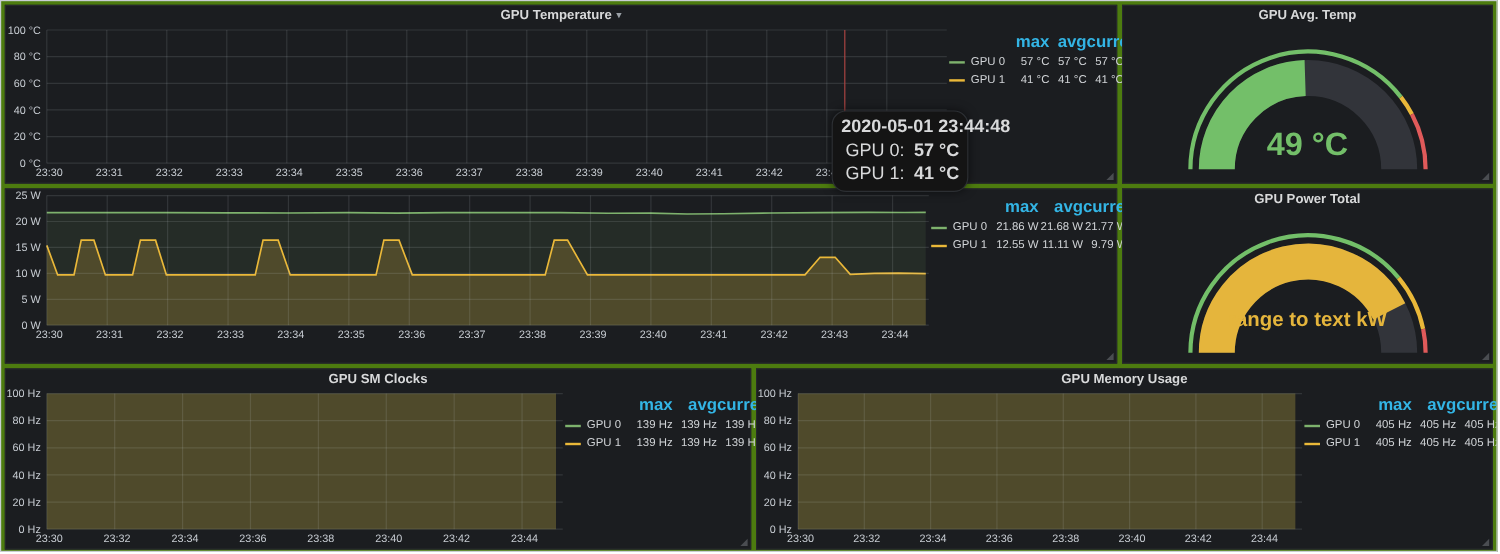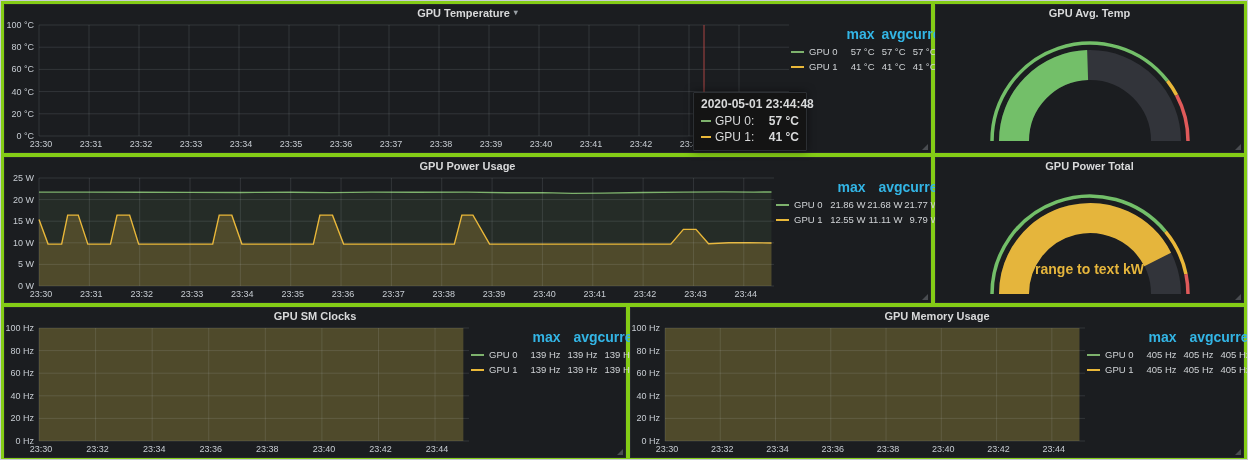--- a/index.html
+++ b/index.html
@@ -1,16 +1,16 @@
 <!DOCTYPE html>
 <html><head>
 <meta charset="utf-8">
 <style>
   html,body{margin:0;padding:0;background:#ffffff;font-family:"Liberation Sans",sans-serif;}
-  .frame{width:1248px;height:460px;border:1px solid #c9ced3;background:#84cc16;padding:3px;box-sizing:border-box;overflow:hidden;}
+  .frame{width:1248px;height:460px;border:1px solid #c9ced3;background:#4d7c0f;padding:3px;box-sizing:border-box;overflow:hidden;}
   .row{display:flex;gap:4px;margin-bottom:4px;}
   .panel{background:#1b1d20;border:1px solid #26282c;position:relative;box-sizing:border-box;}
   .p-temp{width:930px;height:149px;}
   .p-gauge1{width:310px;height:149px;}
   .p-power{width:930px;height:146px;}
   .p-gauge2{width:310px;height:146px;}
   .p-sm{width:624px;height:151px;}
   .p-mem{width:616px;height:151px;}
   .panel-header{height:15px;display:flex;justify-content:center;align-items:center;gap:4px;
     font-size:11px;font-weight:bold;color:#d8d9da;cursor:pointer;}
@@ -23,30 +23,30 @@
   .legend{padding:4px 4px 0 0;font-size:9.5px;color:#d0d3d6;}
   .legend .lg-grid{display:grid;}
   .legend.cols-30 .lg-grid{grid-template-columns:auto repeat(3,31px);}
   .legend.cols-36 .lg-grid{grid-template-columns:auto repeat(3,37px);}
   .legend .hdr{color:#33b5e5;font-weight:bold;text-align:right;font-size:14px;padding:2px 0;}
   .legend .val{text-align:right;padding:2px 0;}
   .legend .nm{display:flex;align-items:center;padding:2px 6px 2px 0;white-space:nowrap;}
   .legend .dash{display:inline-block;width:13px;height:2px;margin-right:5px;flex:0 0 13px;}
   .w-temp{width:135px;} .w-power{width:150px;} .w-sm{width:150px;} .w-mem{width:152px;}
   .tooltip{position:absolute;left:688px;top:72px;width:98px;background:#141414;border:1px solid #2c2f33;
-    border-radius:1px;padding:4px 7px;font-size:12px;color:#d8d9da;z-index:5;box-shadow:0 0 8px rgba(0,0,0,.5);}
+    border-radius:12px;padding:4px 7px;font-size:15px;color:#d8d9da;z-index:5;box-shadow:0 0 8px rgba(0,0,0,.5);}
   .tooltip .tt-time{font-weight:bold;margin-bottom:3px;white-space:nowrap;}
   .tooltip .tt-row{display:flex;align-items:center;margin:2px 0;white-space:nowrap;justify-content:center;}
   .tooltip .tt-row .dash{display:inline-block;width:10px;height:2px;margin-right:4px;}
   .tooltip .tt-row .tt-name{margin-right:8px;}
   .tooltip .tt-row .tt-val{font-weight:bold;margin-left:auto;}
   .gauge-wrap{flex:1;display:flex;align-items:flex-end;justify-content:center;position:relative;height:130px;}
   .gauge-value{position:absolute;left:0;right:0;text-align:center;font-weight:bold;}
   .gv-big{bottom:14px;font-size:27px;}
-  .gv-small{bottom:26px;font-size:14px;}
+  .gv-small{bottom:26px;font-size:17px;}
   .resize-handle{position:absolute;right:2px;bottom:2px;width:0;height:0;
     border-left:6px solid transparent;border-bottom:6px solid #4a4d51;cursor:nwse-resize;}
   svg text{font-family:"Liberation Sans",sans-serif;}
 </style>
 </head>
 <body>
 
 <div class="frame">
 
   <div class="row">
@@ -145,30 +145,28 @@
         <span>GPU Avg. Temp</span>
       </div>
       <div class="gauge-wrap">
           <svg width="210" height="118" viewBox="0 0 210 118">
             <path d="M 29 108.99999999999999 A 76 76 0 0 1 181 109" fill="none" stroke="#32343a" stroke-width="30"></path>
             <path d="M 29 108.99999999999999 A 76 76 0 0 1 102.61278231006224 33.03750141220439" fill="none" stroke="#73bf69" stroke-width="30"></path>
             <path d="M 7 108.99999999999999 A 98 98 0 0 1 182.43519121281764 48.93510874200832" fill="none" stroke="#73bf69" stroke-width="3.5"></path>
             <path d="M 182.43519121281764 48.93510874200832 A 98 98 0 0 1 191.60903174869196 63.142878202463805" fill="none" stroke="#eab839" stroke-width="3.5"></path>
             <path d="M 191.60903174869196 63.142878202463805 A 98 98 0 0 1 203 109" fill="none" stroke="#e05a5a" stroke-width="3.5"></path>
           </svg>
+        <div class="gauge-value gv-big" style="color: rgb(115, 191, 105);">49 °C</div>
       </div>
       <div class="resize-handle"></div>
     </div>
   </div>
 
   <div class="row">
     <div class="panel p-power">
-      <div class="panel-header">
-        <span>GPU Power Usage</span>
-      </div>
       <div class="panel-body">
         <div class="chart h-power"><svg width="771" height="127">
               <path d="M 34 19.16960000000001 L 34 19.16960000000001 L 84.34246575342465 19.126400000000004 L 134.6849315068493 19.256 L 185.02739726027397 19.342400000000005 L 235.36986301369862 19.472 L 285.71232876712327 19.256 L 325.986301369863 19.601599999999998 L 366.2602739726027 19.16960000000001 L 411.56849315068496 19.256 L 461.9109589041096 19.16960000000001 L 502.1849315068494 19.687999999999988 L 537.4246575342465 19.601599999999998 L 567.6301369863014 20.336000000000002 L 597.8356164383562 20.12 L 638.1095890410959 19.472 L 678.3835616438356 19.16960000000001 L 718.6575342465753 18.91039999999999 L 748.8630136986301 19.08320000000001 L 766.4828767123288 18.953599999999998 L 766.4828767123288 113 L 34 113 Z" fill="#7eb26d" fill-opacity="0.1"></path>
               <path d="M 34 19.16960000000001 L 34 19.16960000000001 L 84.34246575342465 19.126400000000004 L 134.6849315068493 19.256 L 185.02739726027397 19.342400000000005 L 235.36986301369862 19.472 L 285.71232876712327 19.256 L 325.986301369863 19.601599999999998 L 366.2602739726027 19.16960000000001 L 411.56849315068496 19.256 L 461.9109589041096 19.16960000000001 L 502.1849315068494 19.687999999999988 L 537.4246575342465 19.601599999999998 L 567.6301369863014 20.336000000000002 L 597.8356164383562 20.12 L 638.1095890410959 19.472 L 678.3835616438356 19.16960000000001 L 718.6575342465753 18.91039999999999 L 748.8630136986301 19.08320000000001 L 766.4828767123288 18.953599999999998" fill="none" stroke="#7eb26d" stroke-width="1.4"></path>
               <path d="M 34 46.472 L 34 46.472 L 43.06164383561644 71.096 L 56.6541095890411 71.096 L 62.695205479452056 42.15200000000001 L 73.26712328767124 42.15200000000001 L 82.83219178082192 71.096 L 105.48630136986301 71.096 L 112.03082191780823 42.15200000000001 L 124.6164383561644 42.15200000000001 L 133.67808219178082 71.096 L 207.6815068493151 71.096 L 214.22602739726028 42.15200000000001 L 226.81164383561645 42.15200000000001 L 236.88013698630138 71.096 L 308.3664383561644 71.096 L 314.91095890410963 42.15200000000001 L 327.49657534246575 42.15200000000001 L 338.57191780821915 71.096 L 449.32534246575347 71.096 L 456.87671232876716 42.15200000000001 L 467.9520547945205 42.15200000000001 L 484.5650684931507 71.096 L 665.7979452054796 71.096 L 678.3835616438356 56.408 L 690.9691780821918 56.408 L 703.5547945205481 70.664 L 723.6917808219177 69.8 L 743.8287671232877 69.584 L 766.4828767123288 70.016 L 766.4828767123288 113 L 34 113 Z" fill="#eab839" fill-opacity="0.22"></path>
               <path d="M 34 46.472 L 34 46.472 L 43.06164383561644 71.096 L 56.6541095890411 71.096 L 62.695205479452056 42.15200000000001 L 73.26712328767124 42.15200000000001 L 82.83219178082192 71.096 L 105.48630136986301 71.096 L 112.03082191780823 42.15200000000001 L 124.6164383561644 42.15200000000001 L 133.67808219178082 71.096 L 207.6815068493151 71.096 L 214.22602739726028 42.15200000000001 L 226.81164383561645 42.15200000000001 L 236.88013698630138 71.096 L 308.3664383561644 71.096 L 314.91095890410963 42.15200000000001 L 327.49657534246575 42.15200000000001 L 338.57191780821915 71.096 L 449.32534246575347 71.096 L 456.87671232876716 42.15200000000001 L 467.9520547945205 42.15200000000001 L 484.5650684931507 71.096 L 665.7979452054796 71.096 L 678.3835616438356 56.408 L 690.9691780821918 56.408 L 703.5547945205481 70.664 L 723.6917808219177 69.8 L 743.8287671232877 69.584 L 766.4828767123288 70.016" fill="none" stroke="#eab839" stroke-width="1.4"></path>
               <line x1="34" y1="113" x2="769" y2="113" stroke="rgba(210,215,225,0.13)" stroke-width="1"></line>
               <text x="29" y="116" text-anchor="end" font-size="9" fill="#c7ccd2">0 W</text>
               <line x1="34" y1="91.4" x2="769" y2="91.4" stroke="rgba(210,215,225,0.13)" stroke-width="1"></line>
               <text x="29" y="94.4" text-anchor="end" font-size="9" fill="#c7ccd2">5 W</text>

